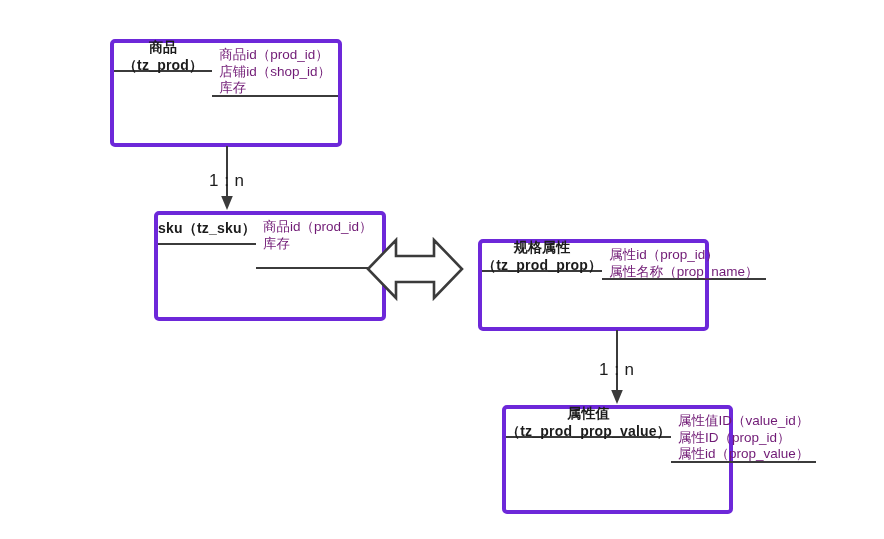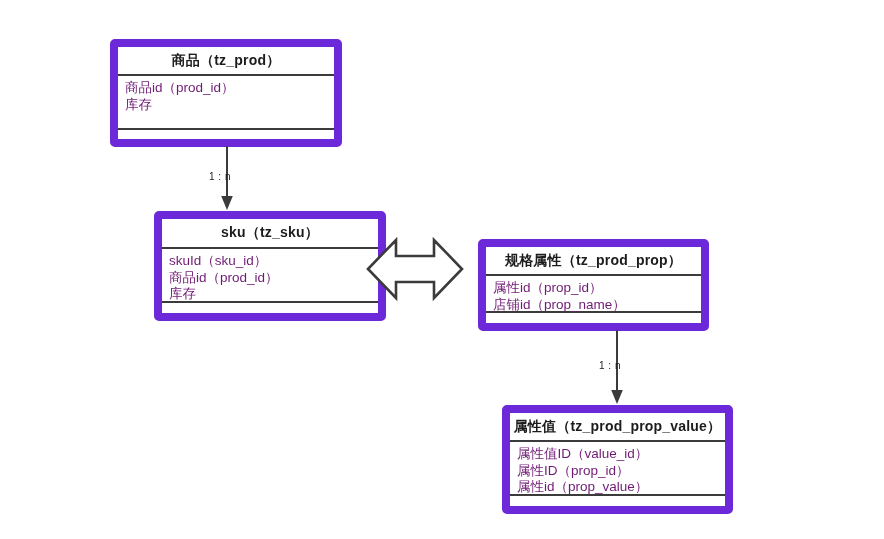--- a/index.html
+++ b/index.html
@@ -23,24 +23,24 @@
     top: 0;
     width: 884px;
     height: 539px;
   }
 
   
   .entity {
     position: absolute;
     box-sizing: border-box;
     background: #ffffff;
-    border: 8px solid #6d28d9;
+    border: 4px solid #6d28d9;
     border-radius: 5px;
     display: flex;
-    flex-direction: column;
+    flex-direction: row;
   }
   .entity-header {
     box-sizing: border-box;
     text-align: center;
     font-weight: bold;
     font-size: 14px;
     color: #1c1c1c;
     border-bottom: 2px solid #3b3b3b;
     display: flex;
     align-items: center;
@@ -78,30 +78,30 @@
 
   #entity-prop {
     left: 478px;  top: 239px; width: 231px; height: 92px;
   }
   #entity-prop .entity-header { height: 29px; }
   #entity-prop .entity-body   { height: 37px; }
 
   #entity-prop-value {
     left: 502px;  top: 405px; width: 231px; height: 109px;
   }
-  #entity-prop-value .entity-header { height: 29px; text-align: right; }
+  #entity-prop-value .entity-header { height: 29px; }
   #entity-prop-value .entity-body   { height: 54px; }
 
   
   .connector {
     position: absolute;
   }
   .connector-label {
     position: absolute;
-    font-size: 10px;
+    font-size: 17px;
     color: #1c1c1c;
     white-space: nowrap;
     letter-spacing: 0.5px;
     text-align: right;
   }
   #conn-prod-sku      { left: 218px; top: 146px; width: 18px; height: 66px; }
   #conn-prod-sku-label{ left: 209px; top: 171px; }
   #conn-prop-value       { left: 608px; top: 330px; width: 18px; height: 76px; }
   #conn-prop-value-label { left: 599px; top: 360px; }
 
@@ -116,50 +116,50 @@
 </style>
 </head>
 <body>
 
 <div id="canvas">
 
   <div class="entity" id="entity-prod">
     <div class="entity-header">商品（tz_prod）</div>
     <div class="entity-body">
       <div class="entity-row">商品id（prod_id）</div>
+      <div class="entity-row">店铺id（shop_id）</div>
       <div class="entity-row">库存</div>
     </div>
     <div class="entity-footer"></div>
   </div>
 
   <svg class="connector" id="conn-prod-sku" viewBox="0 0 18 66" aria-hidden="true">
     <line x1="9" y1="0" x2="9" y2="52" stroke="#3b3b3b" stroke-width="2"></line>
     <polygon points="9,64 3.2,50 14.8,50" fill="#3b3b3b"></polygon>
   </svg>
   <div class="connector-label" id="conn-prod-sku-label">1 : n</div>
 
   <div class="entity" id="entity-sku">
     <div class="entity-header">sku（tz_sku）</div>
     <div class="entity-body">
-      <div class="entity-row">skuId（sku_id）</div>
       <div class="entity-row">商品id（prod_id）</div>
       <div class="entity-row">库存</div>
     </div>
     <div class="entity-footer"></div>
   </div>
 
   <svg id="double-arrow" viewBox="0 0 98 70" aria-hidden="true">
     <polygon points="2,35 30,6 30,22 68,22 68,6 96,35 68,64 68,48 30,48 30,64" fill="#ffffff" stroke="#3b3b3b" stroke-width="2.6" stroke-linejoin="miter"></polygon>
   </svg>
 
   <div class="entity" id="entity-prop">
     <div class="entity-header">规格属性（tz_prod_prop）</div>
     <div class="entity-body">
       <div class="entity-row">属性id（prop_id）</div>
-      <div class="entity-row">店铺id（prop_name）</div>
+      <div class="entity-row">属性名称（prop_name）</div>
     </div>
     <div class="entity-footer"></div>
   </div>
 
   <svg class="connector" id="conn-prop-value" viewBox="0 0 18 76" aria-hidden="true">
     <line x1="9" y1="0" x2="9" y2="62" stroke="#3b3b3b" stroke-width="2"></line>
     <polygon points="9,74 3.2,60 14.8,60" fill="#3b3b3b"></polygon>
   </svg>
   <div class="connector-label" id="conn-prop-value-label">1 : n</div>
 

